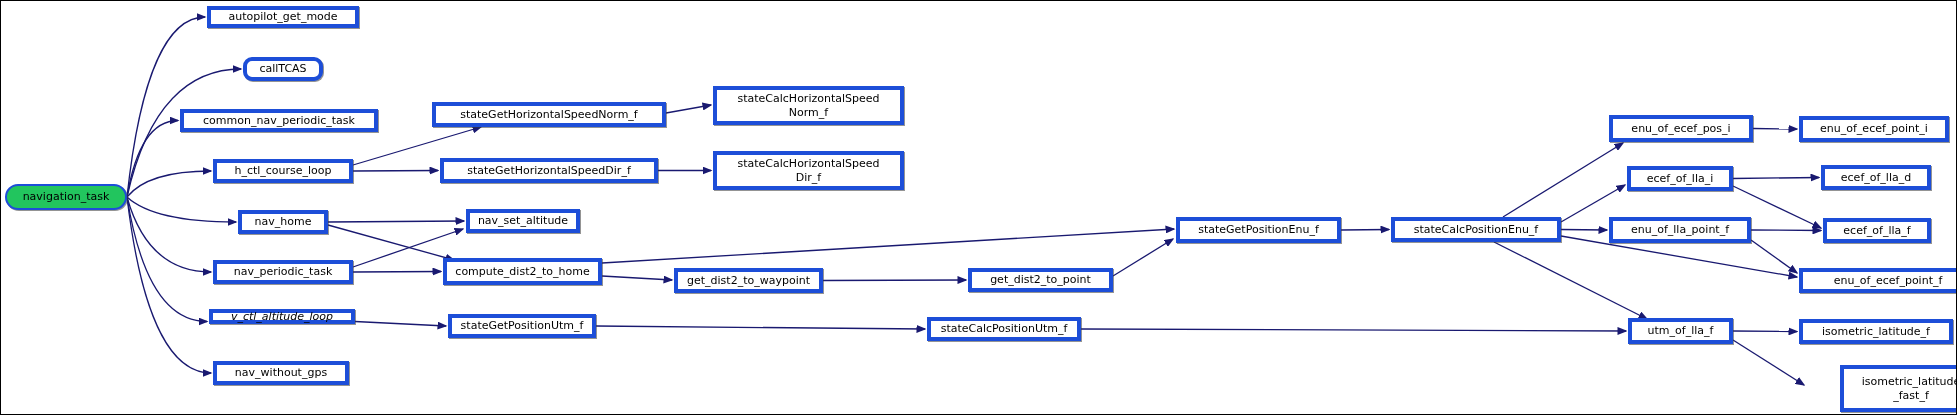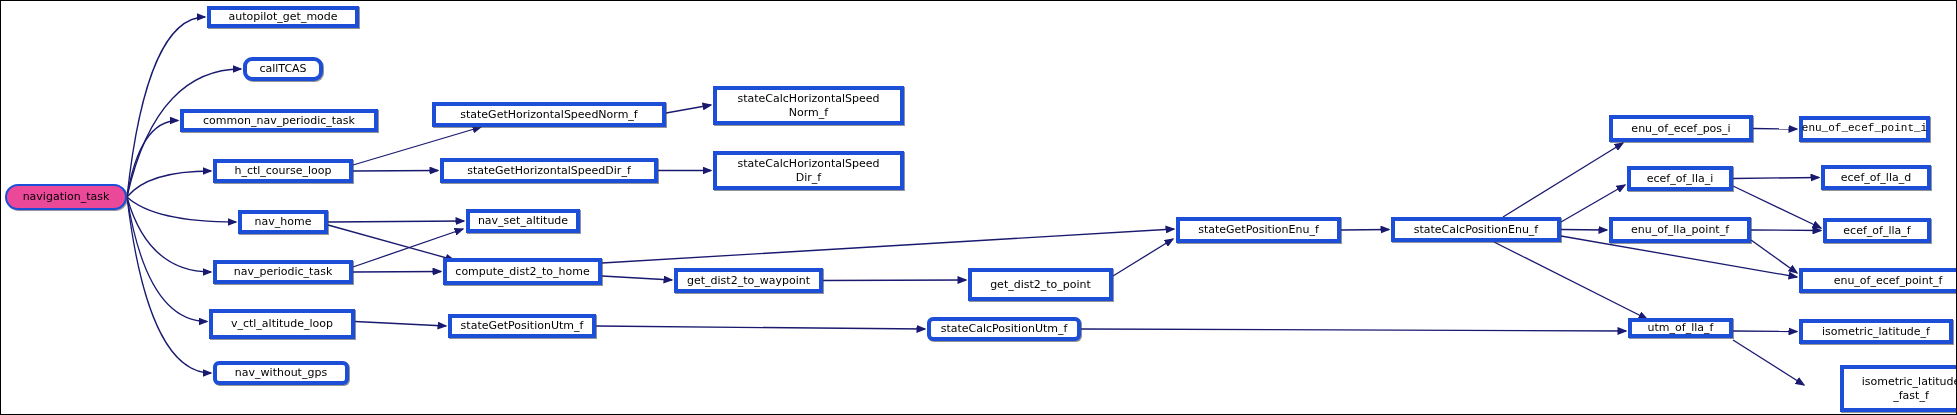--- a/index.html
+++ b/index.html
@@ -28,21 +28,21 @@
     align-items: center;
     justify-content: center;
     text-align: center;
     font-size: 11px;
     line-height: 1.25;
     white-space: pre-line;
     box-shadow: 1px 1px 0 rgba(60,60,60,0.55);
     cursor: pointer;
   }
   .node.highlight {
-    background: #ec4899;
+    background: #22c55e;
     border-width: 2px;
     border-radius: 13px;
   }
   .edge {
     fill: none;
     stroke: #191970;
     stroke-width: 1.3px;
   }
 </style>
 </head>
@@ -104,32 +104,32 @@
       <div class="node" style="left: 439px; top: 157px; width: 218px; height: 25px;">stateGetHorizontalSpeedDir_f</div>
       <div class="node" style="left: 712px; top: 85px; width: 191px; height: 39px;">stateCalcHorizontalSpeed
 Norm_f</div>
       <div class="node" style="left: 712px; top: 150px; width: 191px; height: 39px;">stateCalcHorizontalSpeed
 Dir_f</div>
       <div class="node" style="left: 237px; top: 209px; width: 90px; height: 24px;">nav_home</div>
       <div class="node" style="left: 465px; top: 208px; width: 114px; height: 24px;">nav_set_altitude</div>
       <div class="node" style="left: 212px; top: 259px; width: 140px; height: 24px;">nav_periodic_task</div>
       <div class="node" style="left: 442px; top: 257px; width: 159px; height: 27px;">compute_dist2_to_home</div>
       <div class="node" style="left: 673px; top: 267px; width: 149px; height: 25px;">get_dist2_to_waypoint</div>
-      <div class="node" style="left: 967px; top: 267px; width: 145px; height: 33px;">get_dist2_to_point</div>
+      <div class="node" style="left: 967px; top: 267px; width: 145px; height: 24px;">get_dist2_to_point</div>
       <div class="node" style="left: 1175px; top: 216px; width: 165px; height: 26px;">stateGetPositionEnu_f</div>
       <div class="node" style="left: 1390px; top: 216px; width: 170px; height: 25px;">stateCalcPositionEnu_f</div>
-      <div class="node" style="left: 208px; top: 308px; width: 146px; height: 30px;">v_ctl_altitude_loop</div>
+      <div class="node" style="left: 208px; top: 308px; width: 146px; height: 15px; font-style: italic;">v_ctl_altitude_loop</div>
       <div class="node" style="left: 447px; top: 313px; width: 148px; height: 24px;">stateGetPositionUtm_f</div>
-      <div class="node" style="left: 926px; top: 316px; width: 154px; height: 24px; border-radius: 6px;">stateCalcPositionUtm_f</div>
-      <div class="node" style="left: 212px; top: 360px; width: 136px; height: 24px; border-radius: 6px;">nav_without_gps</div>
+      <div class="node" style="left: 926px; top: 316px; width: 154px; height: 24px;">stateCalcPositionUtm_f</div>
+      <div class="node" style="left: 212px; top: 360px; width: 136px; height: 24px;">nav_without_gps</div>
       <div class="node" style="left: 1608px; top: 114px; width: 144px; height: 27px;">enu_of_ecef_pos_i</div>
-      <div class="node" style="left: 1798px; top: 115px; width: 131px; height: 26px; font-family: Liberation Mono, monospace;">enu_of_ecef_point_i</div>
+      <div class="node" style="left: 1798px; top: 115px; width: 150px; height: 26px;">enu_of_ecef_point_i</div>
       <div class="node" style="left: 1626px; top: 165px; width: 106px; height: 25px;">ecef_of_lla_i</div>
       <div class="node" style="left: 1820px; top: 164px; width: 110px; height: 25px;">ecef_of_lla_d</div>
       <div class="node" style="left: 1608px; top: 216px; width: 142px; height: 26px;">enu_of_lla_point_f</div>
       <div class="node" style="left: 1822px; top: 217px; width: 108px; height: 25px;">ecef_of_lla_f</div>
       <div class="node" style="left: 1798px; top: 267px; width: 178px; height: 25px;">enu_of_ecef_point_f</div>
-      <div class="node" style="left: 1627px; top: 317px; width: 105px; height: 20px;">utm_of_lla_f</div>
+      <div class="node" style="left: 1627px; top: 317px; width: 105px; height: 26px;">utm_of_lla_f</div>
       <div class="node" style="left: 1798px; top: 318px; width: 154px; height: 25px;">isometric_latitude_f</div>
       <div class="node" style="left: 1805px; top: 364px; width: 142px; height: 47px; margin-left: 34px;">isometric_latitude
 _fast_f</div>
     </div>
 </div>
 
 </body></html>

